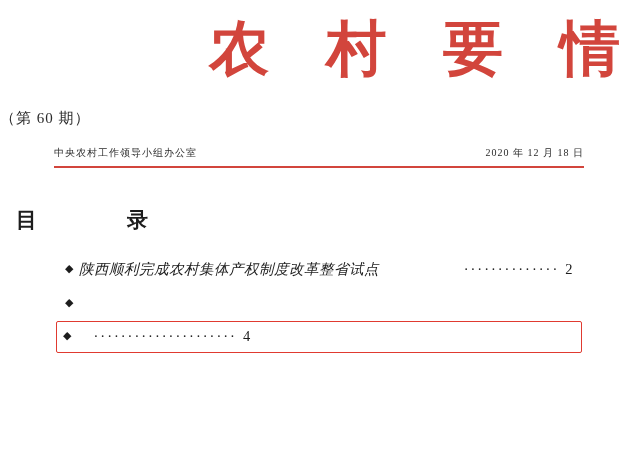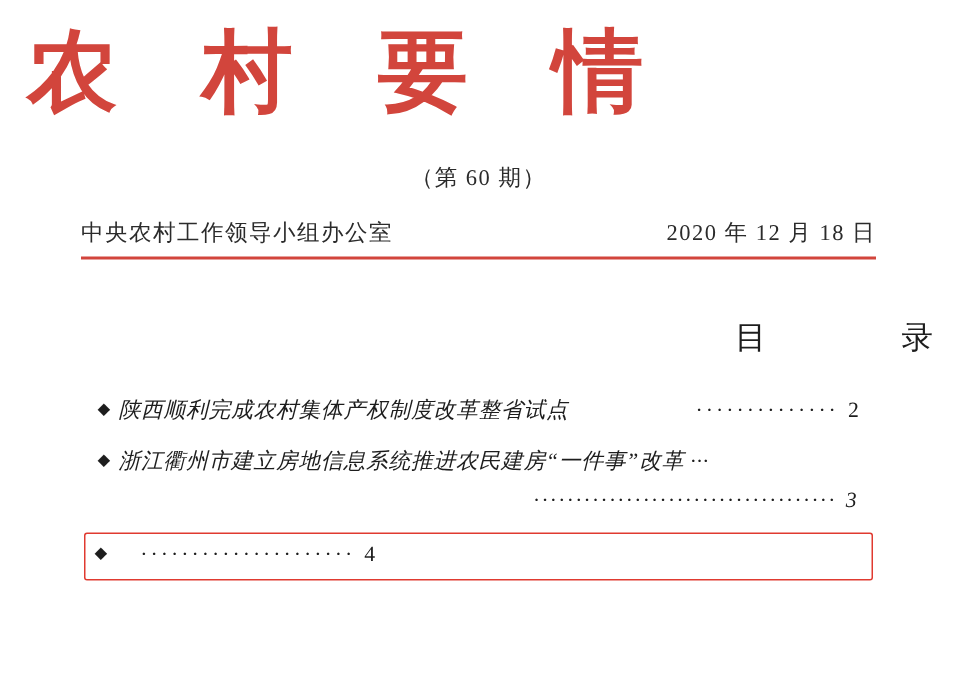--- a/index.html
+++ b/index.html
@@ -16,73 +16,72 @@
   .page {
     position: relative;
     width: 638px;
     height: 451px;
     box-sizing: border-box;
     background: #ffffff;
   }
 
   
   .masthead {
-    text-align: left;
+    text-align: right;
     padding-top: 14px;
   }
   .masthead-title {
     color: #d2453c;
     font-family: "DejaVu Serif", "Liberation Serif", serif;
     font-size: 60px;
     font-weight: bold;
     letter-spacing: 18px;
     text-indent: 18px;
     line-height: 1.15;
     white-space: nowrap;
   }
 
   .issue {
-    text-align: center;
     margin-top: 26px;
     font-size: 15px;
     color: #2b2b2b;
     letter-spacing: 1px;
   }
 
   
   .header-row {
     margin: 18px 54px 0 54px;
     display: flex;
     justify-content: space-between;
     align-items: flex-end;
-    font-size: 15px;
+    font-size: 10px;
     color: #2b2b2b;
     letter-spacing: 1px;
     text-align: right;
   }
   .org {
     white-space: nowrap;
   }
   .date {
     white-space: nowrap;
     letter-spacing: 1px;
     margin-left: 20px;
   }
   .rule {
     margin: 6px 54px 0 54px;
     border-top: 2px solid #d2453c;
     height: 0;
   }
 
   
   .contents-title {
-    text-align: right;
+    text-align: left;
     margin-top: 38px;
     font-size: 21px;
-    font-weight: normal;
+    font-weight: bold;
     color: #1d1d1d;
     letter-spacing: 16px;
     text-indent: 16px;
     font-family: "DejaVu Serif", "Liberation Serif", serif;
   }
 
   .toc {
     margin: 22px 62px 0 62px;
   }
   .toc-item {
@@ -157,24 +156,20 @@
 
     <div class="toc-item">
       <span class="bullet">◆</span>
       <span class="toc-text">陕西顺利完成农村集体产权制度改革整省试点</span>
       <span class="dots">　··············</span>
       <span class="page-no">2</span>
     </div>
 
     <div class="toc-item wrapped">
       <span class="bullet">◆</span>
-      <span class="toc-text">
-        <span>浙江衢州市建立房地信息系统推进农民建房“一件事”改革 ···</span>
-        <span class="wrap-second dots">···································· 3</span>
-      </span>
     </div>
 
     <div class="toc-item highlight">
       <span class="bullet">◆</span>
       <span class="dots">　·····················</span>
       <span class="page-no">4</span>
     </div>
 
   </div>
 </div>

